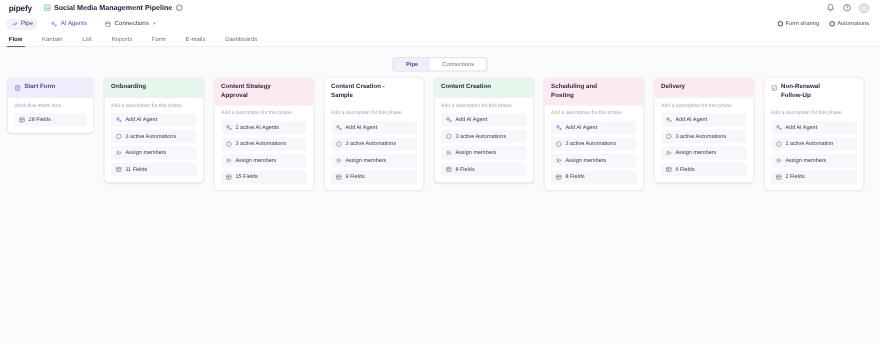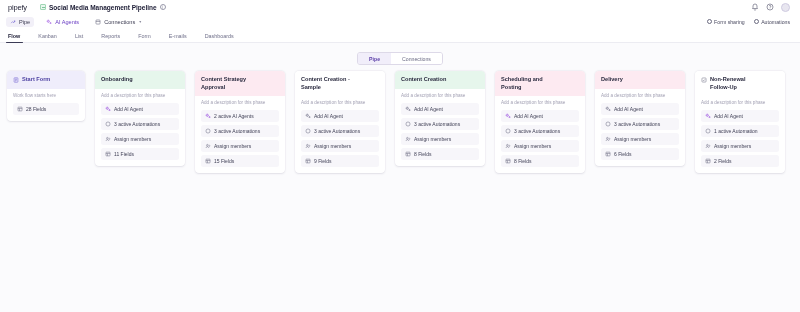--- a/index.html
+++ b/index.html
@@ -15,21 +15,21 @@
   .topbar {
     height: 14px;
     display: flex;
     align-items: center;
     padding: 0 6px;
     border-bottom: 0px solid #eceaf2;
     position: relative;
   }
   .logo {
     font-size: 7.5px;
-    font-weight: 400;
+    font-weight: 700;
     letter-spacing: -0.2px;
     color: #1f1f33;
     padding-left: 2px;
     width: 34px;
   }
   .pipe-title-wrap { display: flex; align-items: center; gap: 3px; }
   .pipe-sq {
     width: 6px; height: 6px;
     border: 1px solid #9fd6b4;
     border-radius: 1px;

